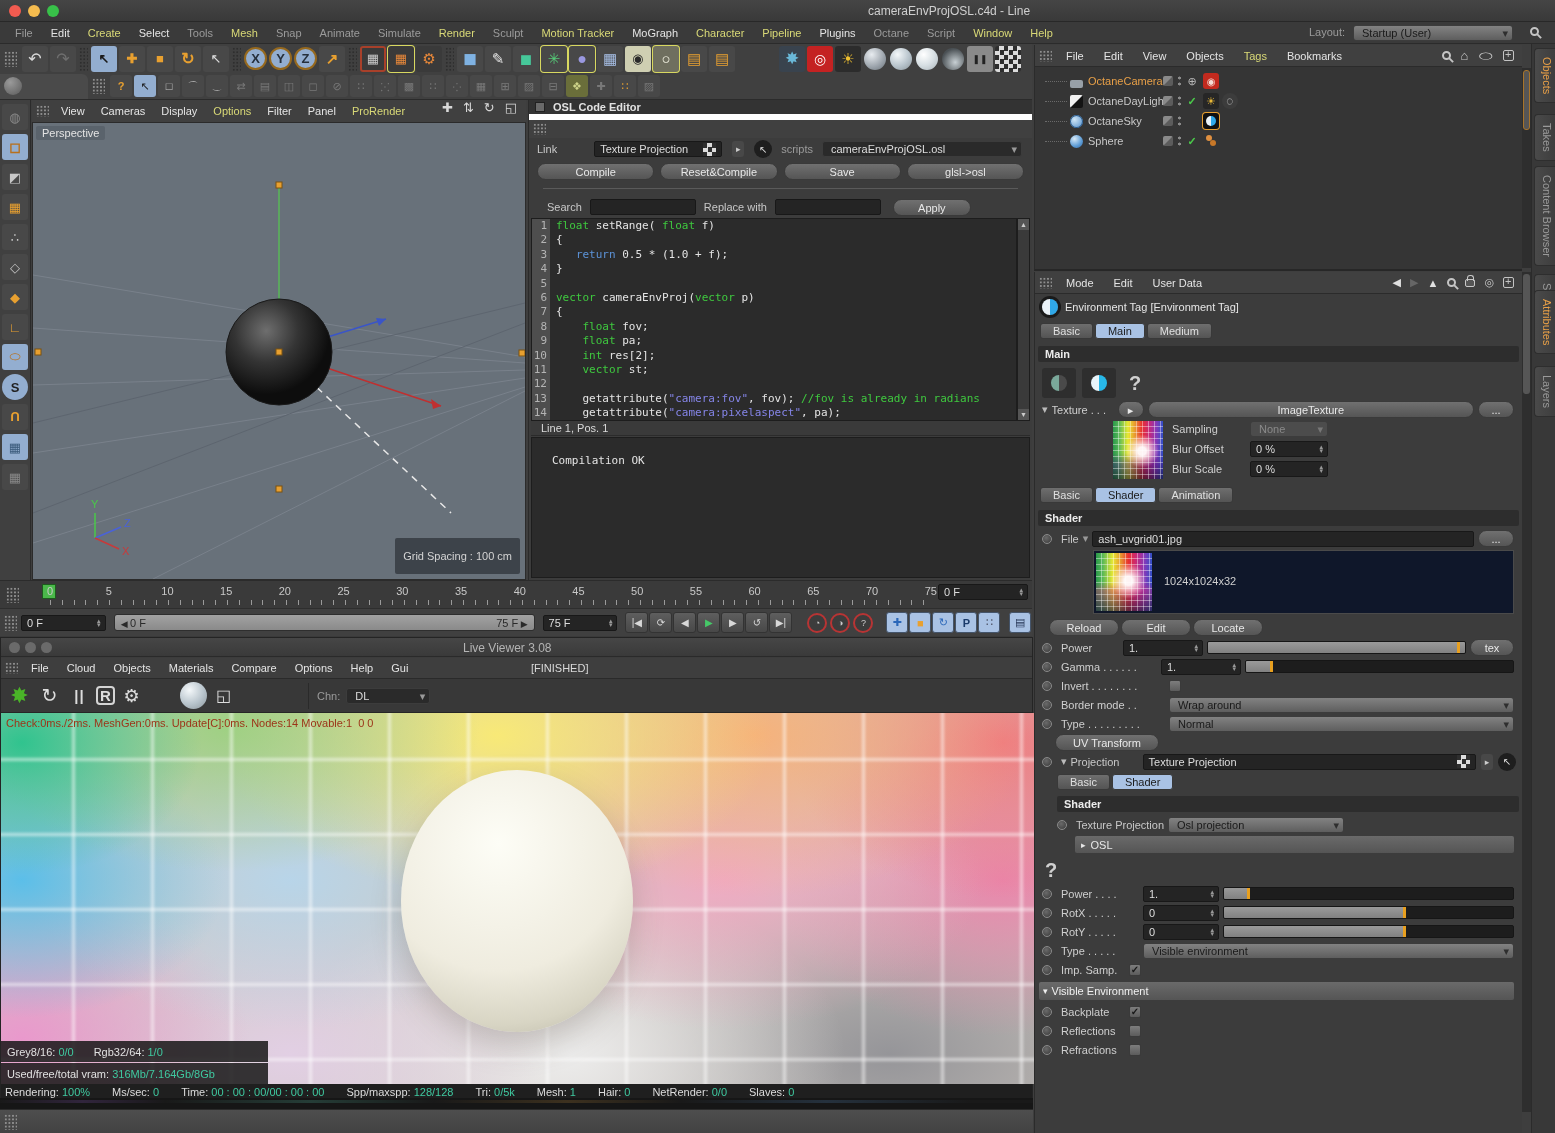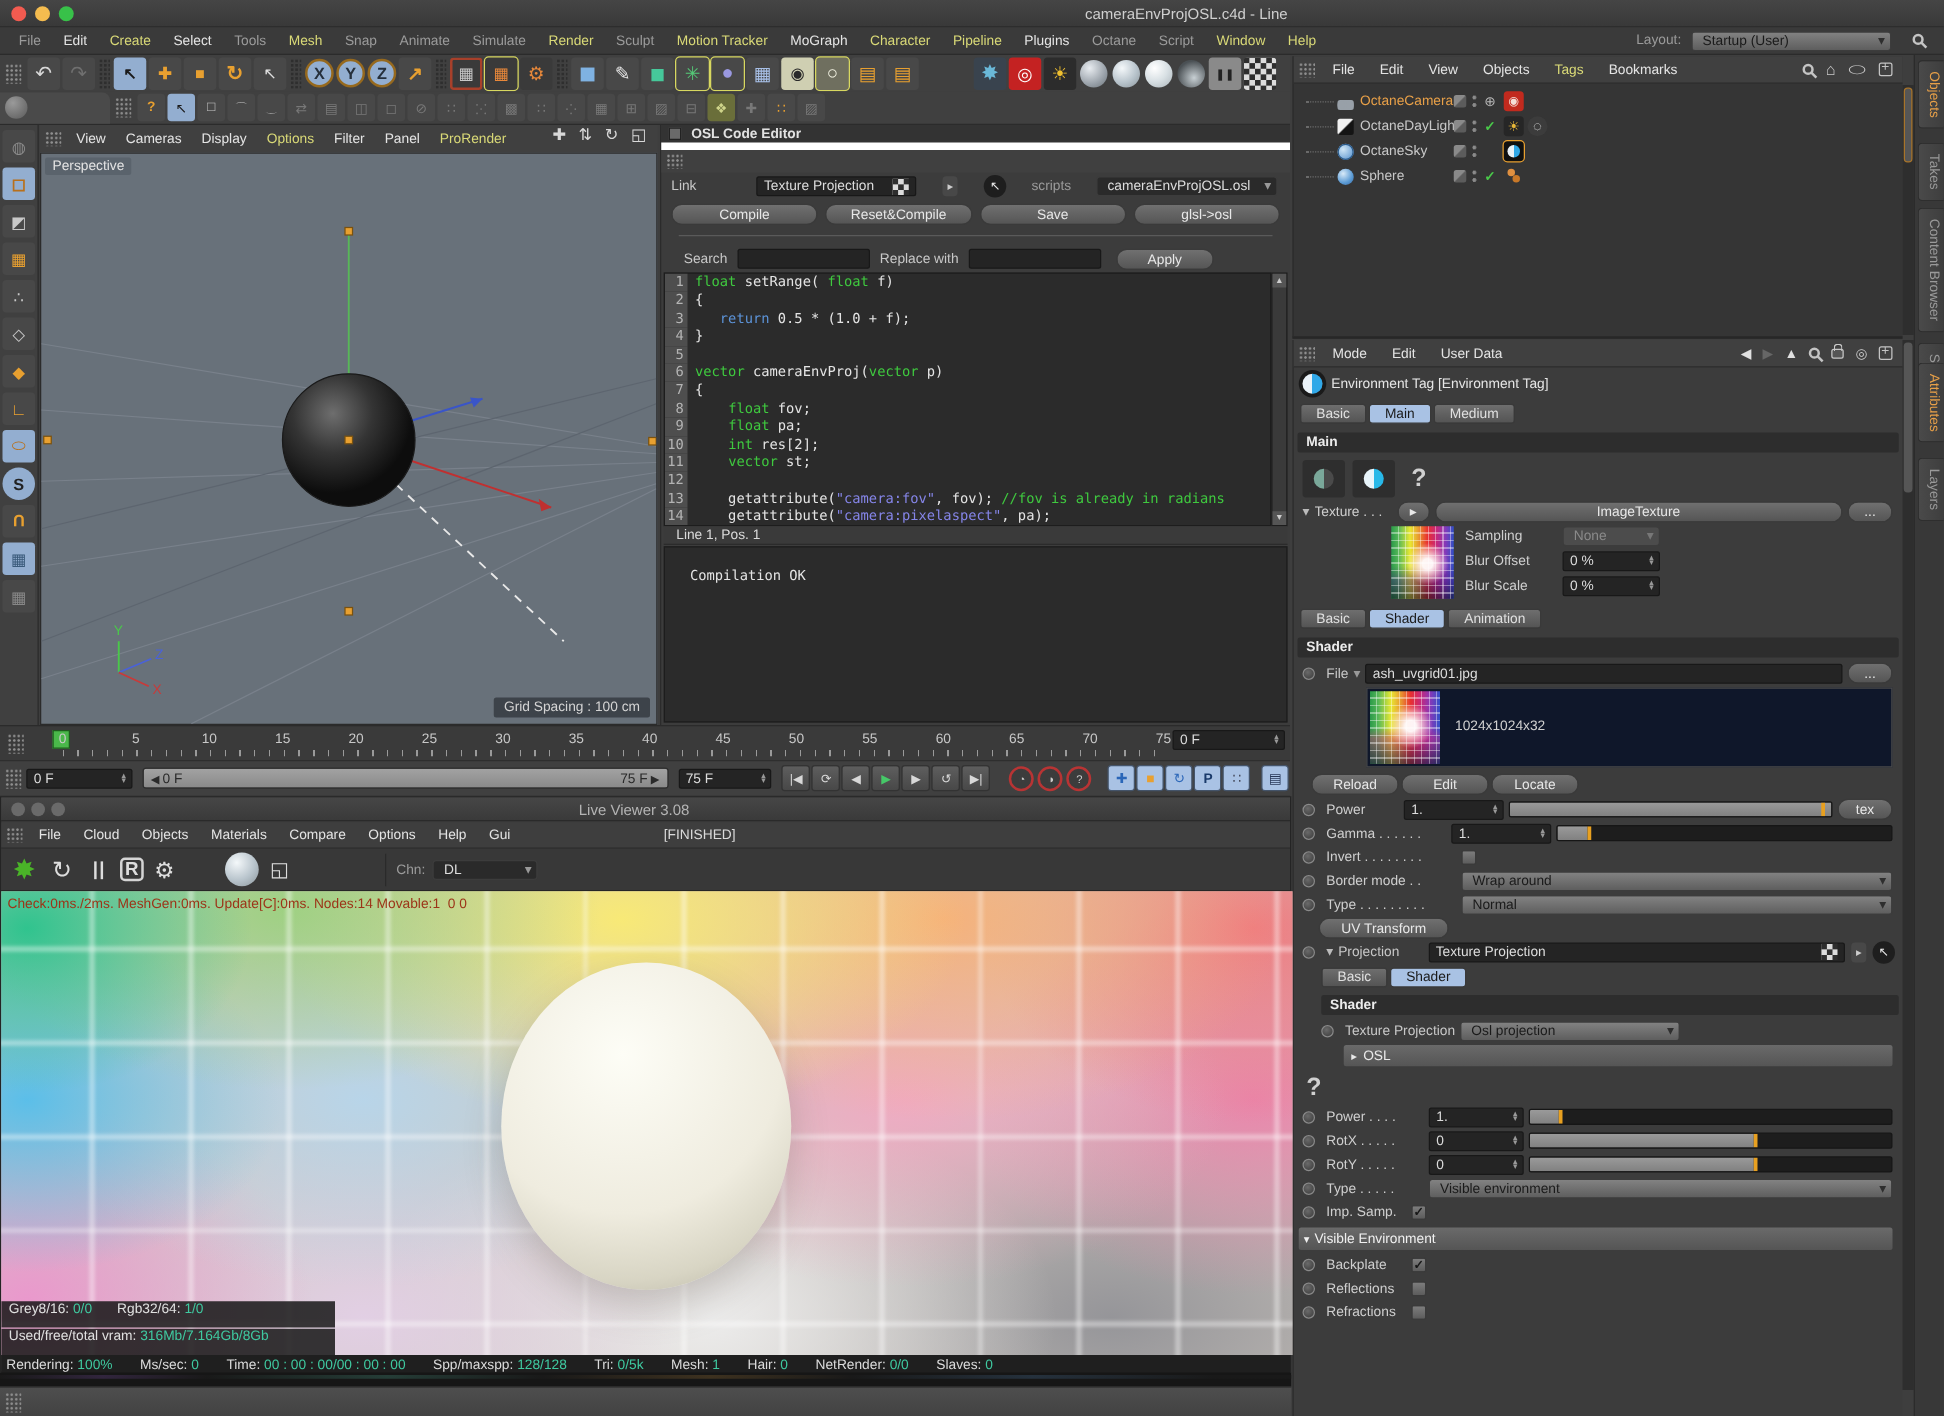--- a/index.html
+++ b/index.html
@@ -79,21 +79,21 @@
 .ct{padding-left:6px}
 .k{color:#3fc93f}.rw{color:#5c93d8}.s{color:#8585e8}.cm{color:#3fc93f}.p{color:#e4e4e4}
 
 .vtab{writing-mode:vertical-rl;background:linear-gradient(90deg,#4a4a4a,#3e3e3e);border:1px solid #2e2e2e;border-right:none;border-radius:4px 0 0 4px;color:#9a9a9a;padding:8px 2px;position:absolute;left:2px;width:21px;text-align:center}
 .vtab.on{color:#e8a048}
 .ticklbl{width:24px;text-align:center;color:#c8c8c8}
 .tbtn{display:inline-flex;align-items:center;justify-content:center;width:23px;height:21px;background:linear-gradient(#5e5e5e,#484848);border:1px solid #333;border-radius:3px;margin-right:1px;color:#d8d8d8;font-size:10px}
 .rbtn{width:20px;height:20px;border-radius:50%;border:2px solid #b83434;background:#3c3c3c;display:inline-flex;align-items:center;justify-content:center;margin-right:3px;color:#ccc;font-size:9px}
 .bbtn{display:inline-flex;align-items:center;justify-content:center;width:22px;height:21px;background:#a9c2e4;border:1px solid #44546a;border-radius:3px;margin-right:1px;font-size:11px}
 .lvic{display:inline-flex;align-items:center;justify-content:center;width:27px;height:27px;margin-right:3px;font-size:15px;color:#ddd}
-.ov{background:rgba(22,22,22,.85);display:flex;align-items:flex-start;padding:0 6px;gap:6px;color:#e0e0e0}
+.ov{background:rgba(22,22,22,.85);display:flex;align-items:center;padding:0 6px;gap:6px;color:#e0e0e0}
 .tv{color:#3fc9a0}
 </style>
 </head>
 <body>
 
 <div class="abs" style="left:0;top:0;width:1555px;height:22px;background:linear-gradient(#454545,#393939);border-bottom:1px solid #282828">
   <span class="abs" style="left:9px;top:5px;width:12px;height:12px;border-radius:50%;background:#f25b50"></span>
   <span class="abs" style="left:28px;top:5px;width:12px;height:12px;border-radius:50%;background:#f5bc4f"></span>
   <span class="abs" style="left:47px;top:5px;width:12px;height:12px;border-radius:50%;background:#38c149"></span>
   <span class="abs" style="left:868px;top:4px;color:#cfcfcf;font-size:12px">cameraEnvProjOSL.c4d - Line</span>
@@ -437,33 +437,33 @@
       <g font-family="Liberation Sans" font-size="11">
         <line x1="62" y1="415" x2="62" y2="390" stroke="#4ac84a" stroke-width="1.5"></line>
         <text x="58" y="385" fill="#4ac84a">Y</text>
         <line x1="62" y1="415" x2="88" y2="404" stroke="#4a62d8" stroke-width="1.5"></line>
         <text x="91" y="404" fill="#4a62d8">Z</text>
         <line x1="62" y1="415" x2="86" y2="426" stroke="#c83a3a" stroke-width="1.5"></line>
         <text x="89" y="432" fill="#c83a3a">X</text>
       </g>
     </svg>
     <span class="abs" style="left:3px;top:3px;background:#5a636c;padding:1px 6px;color:#e4e4e4;border-radius:2px">Perspective</span>
-    <span class="abs" style="right:5px;bottom:5px;background:#3d434a;padding:2px 8px;color:#d4d4d4;border-radius:2px">Grid Spacing : 100 cm</span>
+    <span class="abs" style="right:5px;bottom:5px;background:#3d434a;padding:12px 8px;color:#d4d4d4;border-radius:2px">Grid Spacing : 100 cm</span>
   </div>
 </div>
 
 <div class="abs" style="left:528px;top:100px;width:504px;height:480px;background:#3c3c3c;border-left:1px solid #2b2b2b">
   <div class="flex" style="height:20px;background:#333;border-bottom:6px solid #ffffff;padding-left:6px">
     <span style="width:10px;height:10px;background:#6a6a6a;border:1px solid #222;margin-right:8px"></span>
     <span style="color:#e2e2e2;font-weight:bold">OSL Code Editor</span>
   </div>
   <div class="flex" style="height:18px;background:#404040">
       <div class="dhandle" style="height:12px"></div>
     </div>
-  <div class="flex" style="height:22px;padding:0 8px;gap:20px">
+  <div class="flex" style="height:22px;padding:0 8px;gap:9px">
     <span>Link</span>
     <div class="field flex" style="width:128px;margin-left:28px">
         <span style="flex:1">Texture Projection</span>
         <span class="checker" style="width:13px;height:13px;flex:none"></span>
       </div>
     <span class="ic sm" style="width:12px;height:16px;font-size:9px">▸</span>
     <span style="width:18px;height:18px;border-radius:50%;background:#1e1e1e;color:#e8e8e8;display:inline-flex;align-items:center;justify-content:center;font-size:10px">↖</span>
     <span class="g">scripts</span>
     <div class="dd dark" style="flex:1;margin-right:2px"><span>cameraEnvProjOSL.osl</span></div>
   </div>

